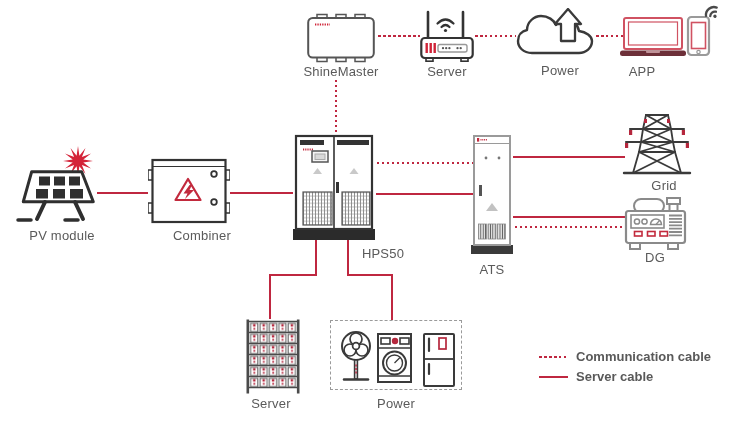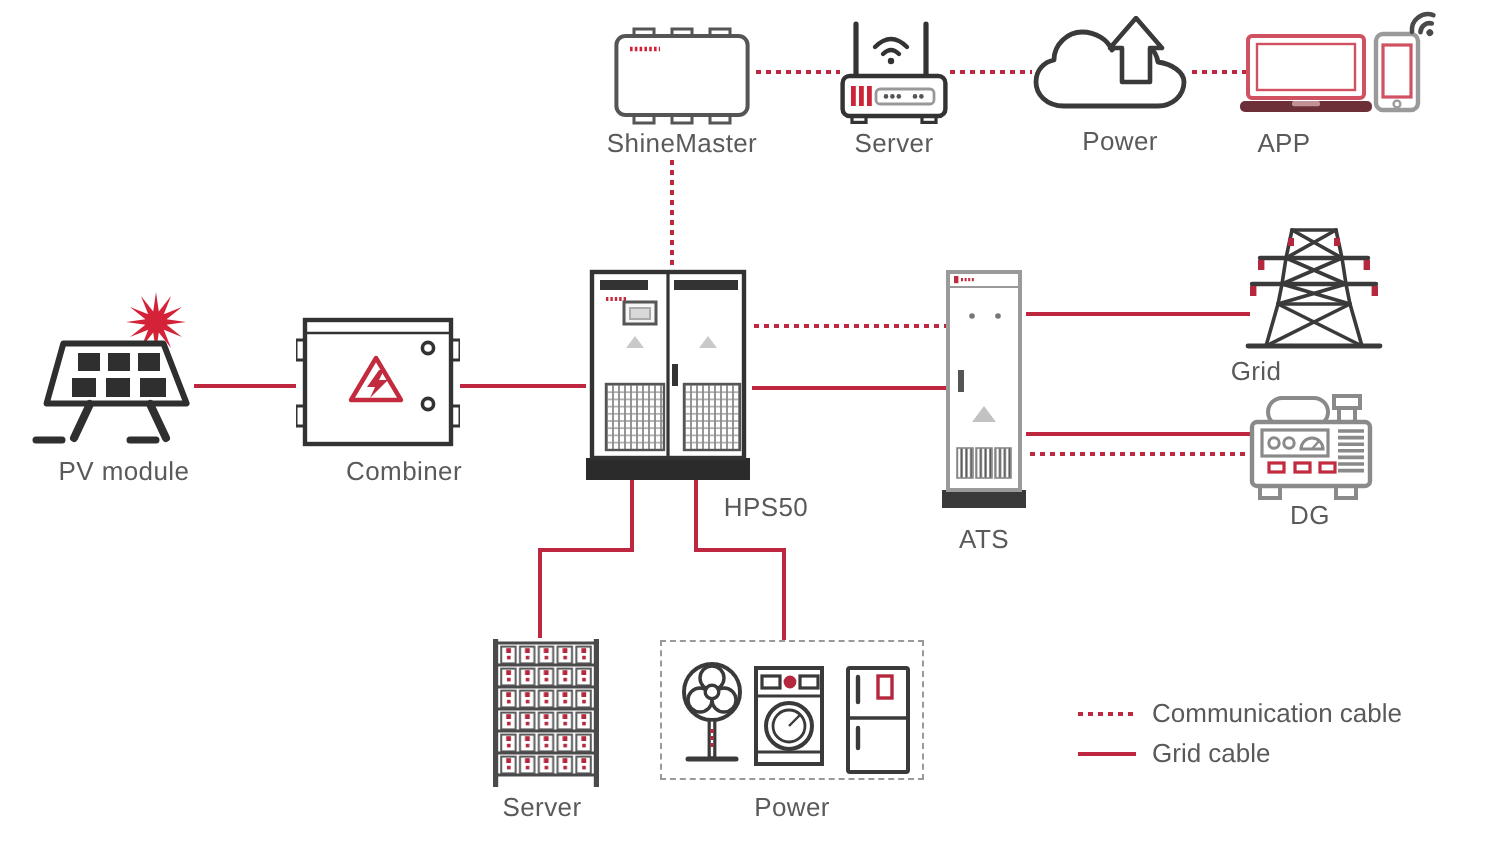--- a/index.html
+++ b/index.html
@@ -5,21 +5,21 @@
   html,body{margin:0;padding:0;background:#fff;font-family:"Liberation Sans",sans-serif;}
   #canvas{position:relative;width:750px;height:422px;background:#ffffff;overflow:hidden;}
   .abs{position:absolute;}
   .lbl{position:absolute;font-size:13px;color:#5a5a5a;white-space:nowrap;transform:translateX(-50%);letter-spacing:.2px;}
   .ln{position:absolute;}
   .h{height:2px;background:#bf2740;}
   .v{width:2px;background:#bf2740;}
   .hd{height:2px;background:repeating-linear-gradient(90deg,#bf2740 0 2.5px,transparent 2.5px 5px);}
   .vd{width:2px;background:repeating-linear-gradient(180deg,#bf2740 0 2.5px,transparent 2.5px 5px);}
   .loadbox{position:absolute;border:1.5px dashed #9a9a9a;}
-  .lg-lbl{position:absolute;font-size:13px;color:#595959;white-space:nowrap;}
+  .lg-lbl{position:absolute;font-size:13px;color:#595959;white-space:nowrap;font-weight:bold;}
 </style>
 </head>
 <body>
 
 <div id="canvas">
 
   <div class="ln hd" style="left:378px;top:35px;width:42px"></div>
   <div class="ln hd" style="left:475px;top:35px;width:41px"></div>
   <div class="ln hd" style="left:596px;top:35px;width:27px"></div>
   <div class="ln vd" style="left:335px;top:80px;height:53px"></div>
@@ -192,21 +192,21 @@
     </g>
     <g fill="#b5273d">
       <rect x="9" y="18" width="3.2" height="5"></rect>
         <rect x="61.8" y="18" width="3.2" height="5"></rect>
       <rect x="5" y="31" width="3.2" height="5"></rect>
         <rect x="65.8" y="31" width="3.2" height="5"></rect>
       <rect x="24" y="7" width="3" height="4"></rect>
         <rect x="47" y="7" width="3" height="4"></rect>
     </g>
   </svg>
-  <div class="lbl" style="left:628px;top:178px">Grid</div>
+  <div class="lbl" style="left:664px;top:178px">Grid</div>
 
   <svg class="abs" style="left:622px;top:196px" width="68" height="60" viewBox="0 0 68 60">
     <rect x="12" y="3" width="30" height="14" rx="7" fill="#fff" stroke="#8a8a8a" stroke-width="2"></rect>
     <rect x="45" y="2" width="13" height="6" fill="#fff" stroke="#8a8a8a" stroke-width="2"></rect>
     <rect x="47.5" y="8" width="8" height="8" fill="#fff" stroke="#8a8a8a" stroke-width="2"></rect>
     <rect x="8" y="47" width="10" height="6" fill="#fff" stroke="#8a8a8a" stroke-width="2"></rect>
     <rect x="46" y="47" width="10" height="6" fill="#fff" stroke="#8a8a8a" stroke-width="2"></rect>
     <rect x="4" y="15" width="59" height="32" rx="2.5" fill="#fff" stroke="#8a8a8a" stroke-width="2.2"></rect>
     <rect x="9" y="19" width="33" height="13" fill="#fff" stroke="#8a8a8a" stroke-width="1.6"></rect>
     <circle cx="15" cy="25.5" r="2.6" fill="#fff" stroke="#8a8a8a" stroke-width="1.5"></circle>
@@ -268,15 +268,15 @@
         <rect x="108" y="17" width="7" height="11" fill="#fff" stroke="#b5273d" stroke-width="1.7"></rect>
         <path d="M98,17.5 V30 M98,43 V53" stroke="#3a3a3a" stroke-width="2.2" fill="none" stroke-linecap="round"></path>
       </g>
     </svg>
   </div>
   <div class="lbl" style="left:396px;top:396px">Power</div>
 
   <div class="ln hd" style="left:539px;top:356px;width:29px"></div>
   <div class="lg-lbl" style="left:576px;top:349px">Communication cable</div>
   <div class="ln h" style="left:539px;top:376px;width:29px"></div>
-  <div class="lg-lbl" style="left:576px;top:369px">Grid cable</div>
+  <div class="lg-lbl" style="left:576px;top:369px">Server cable</div>
 
 </div>
 
 </body></html>

